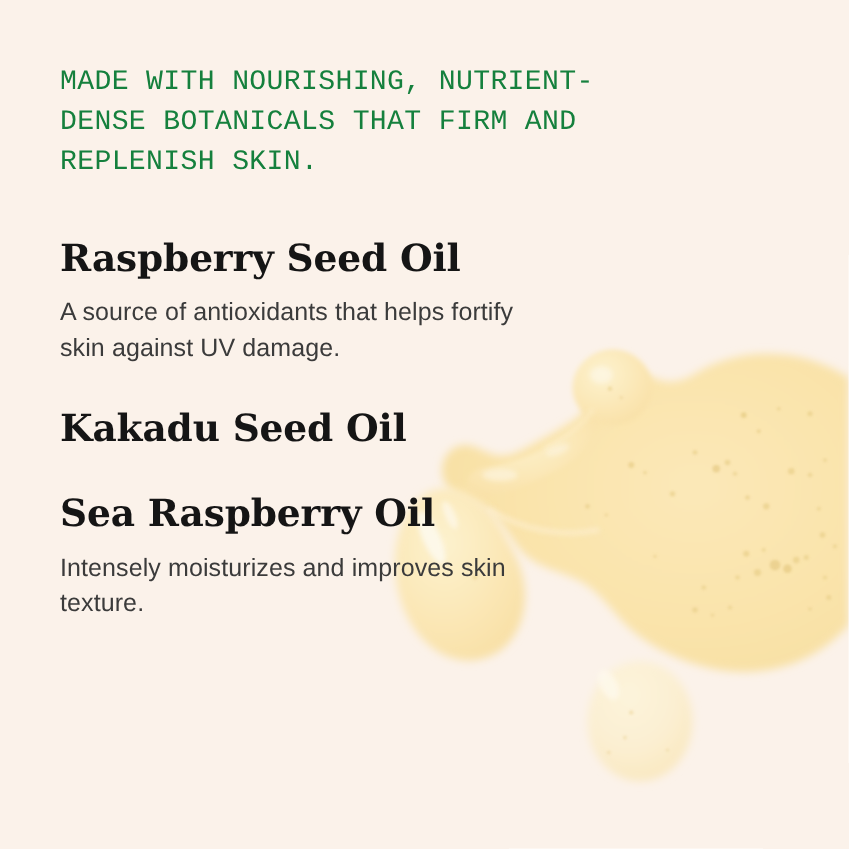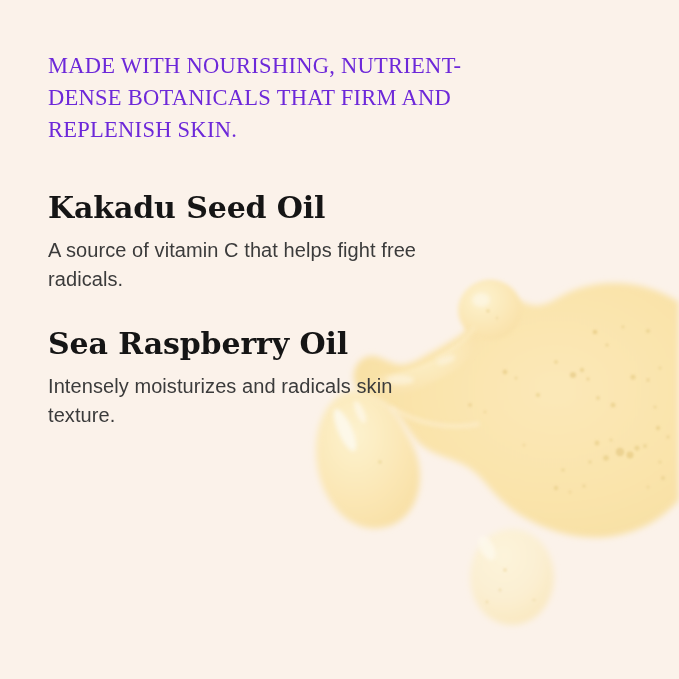--- a/index.html
+++ b/index.html
@@ -34,25 +34,25 @@
   
   #content {
     position: absolute;
     left: 48px;
     top: 50px;
     width: 470px;
     z-index: 5;
   }
 
   #headline {
-    font-family: Liberation Serif, serif;
+    font-family: Liberation Mono, monospace;
     font-size: 22.5px;
     line-height: 1.42;
     letter-spacing: 0.012em;
-    color: #6d28d9;
+    color: #15803d;
     font-weight: 400;
     margin: 0 0 44px 0;
     max-width: 450px;
   }
 
   .ingredient-block {
     margin-bottom: 33px;
   }
   .ingredient-block:last-child { margin-bottom: 0; }
 
@@ -228,25 +228,28 @@
       <circle cx="534" cy="600" r="1.3" opacity="0.35"></circle>
       <circle cx="488" cy="311" r="1.8" opacity="0.5"></circle>
       <circle cx="497" cy="318" r="1.3" opacity="0.4"></circle>
     </g>
   </svg>
 
   <div id="content">
 
     <h1 id="headline">MADE WITH NOURISHING, NUTRIENT-DENSE BOTANICALS THAT FIRM AND REPLENISH SKIN.</h1>
 
+    <div class="ingredient-block">
+      <h2 class="ingredient-name">Raspberry Seed Oil</h2>
+      <p class="ingredient-desc">A source of antioxidants that helps fortify skin against UV damage.</p>
+    </div>
 
     <div class="ingredient-block">
       <h2 class="ingredient-name">Kakadu Seed Oil</h2>
-      <p class="ingredient-desc">A source of vitamin C that helps fight free radicals.</p>
     </div>
 
     <div class="ingredient-block">
       <h2 class="ingredient-name">Sea Raspberry Oil</h2>
-      <p class="ingredient-desc">Intensely moisturizes and radicals skin texture.</p>
+      <p class="ingredient-desc">Intensely moisturizes and improves skin texture.</p>
     </div>
 
   </div>
 </div>
 
 </body></html>

